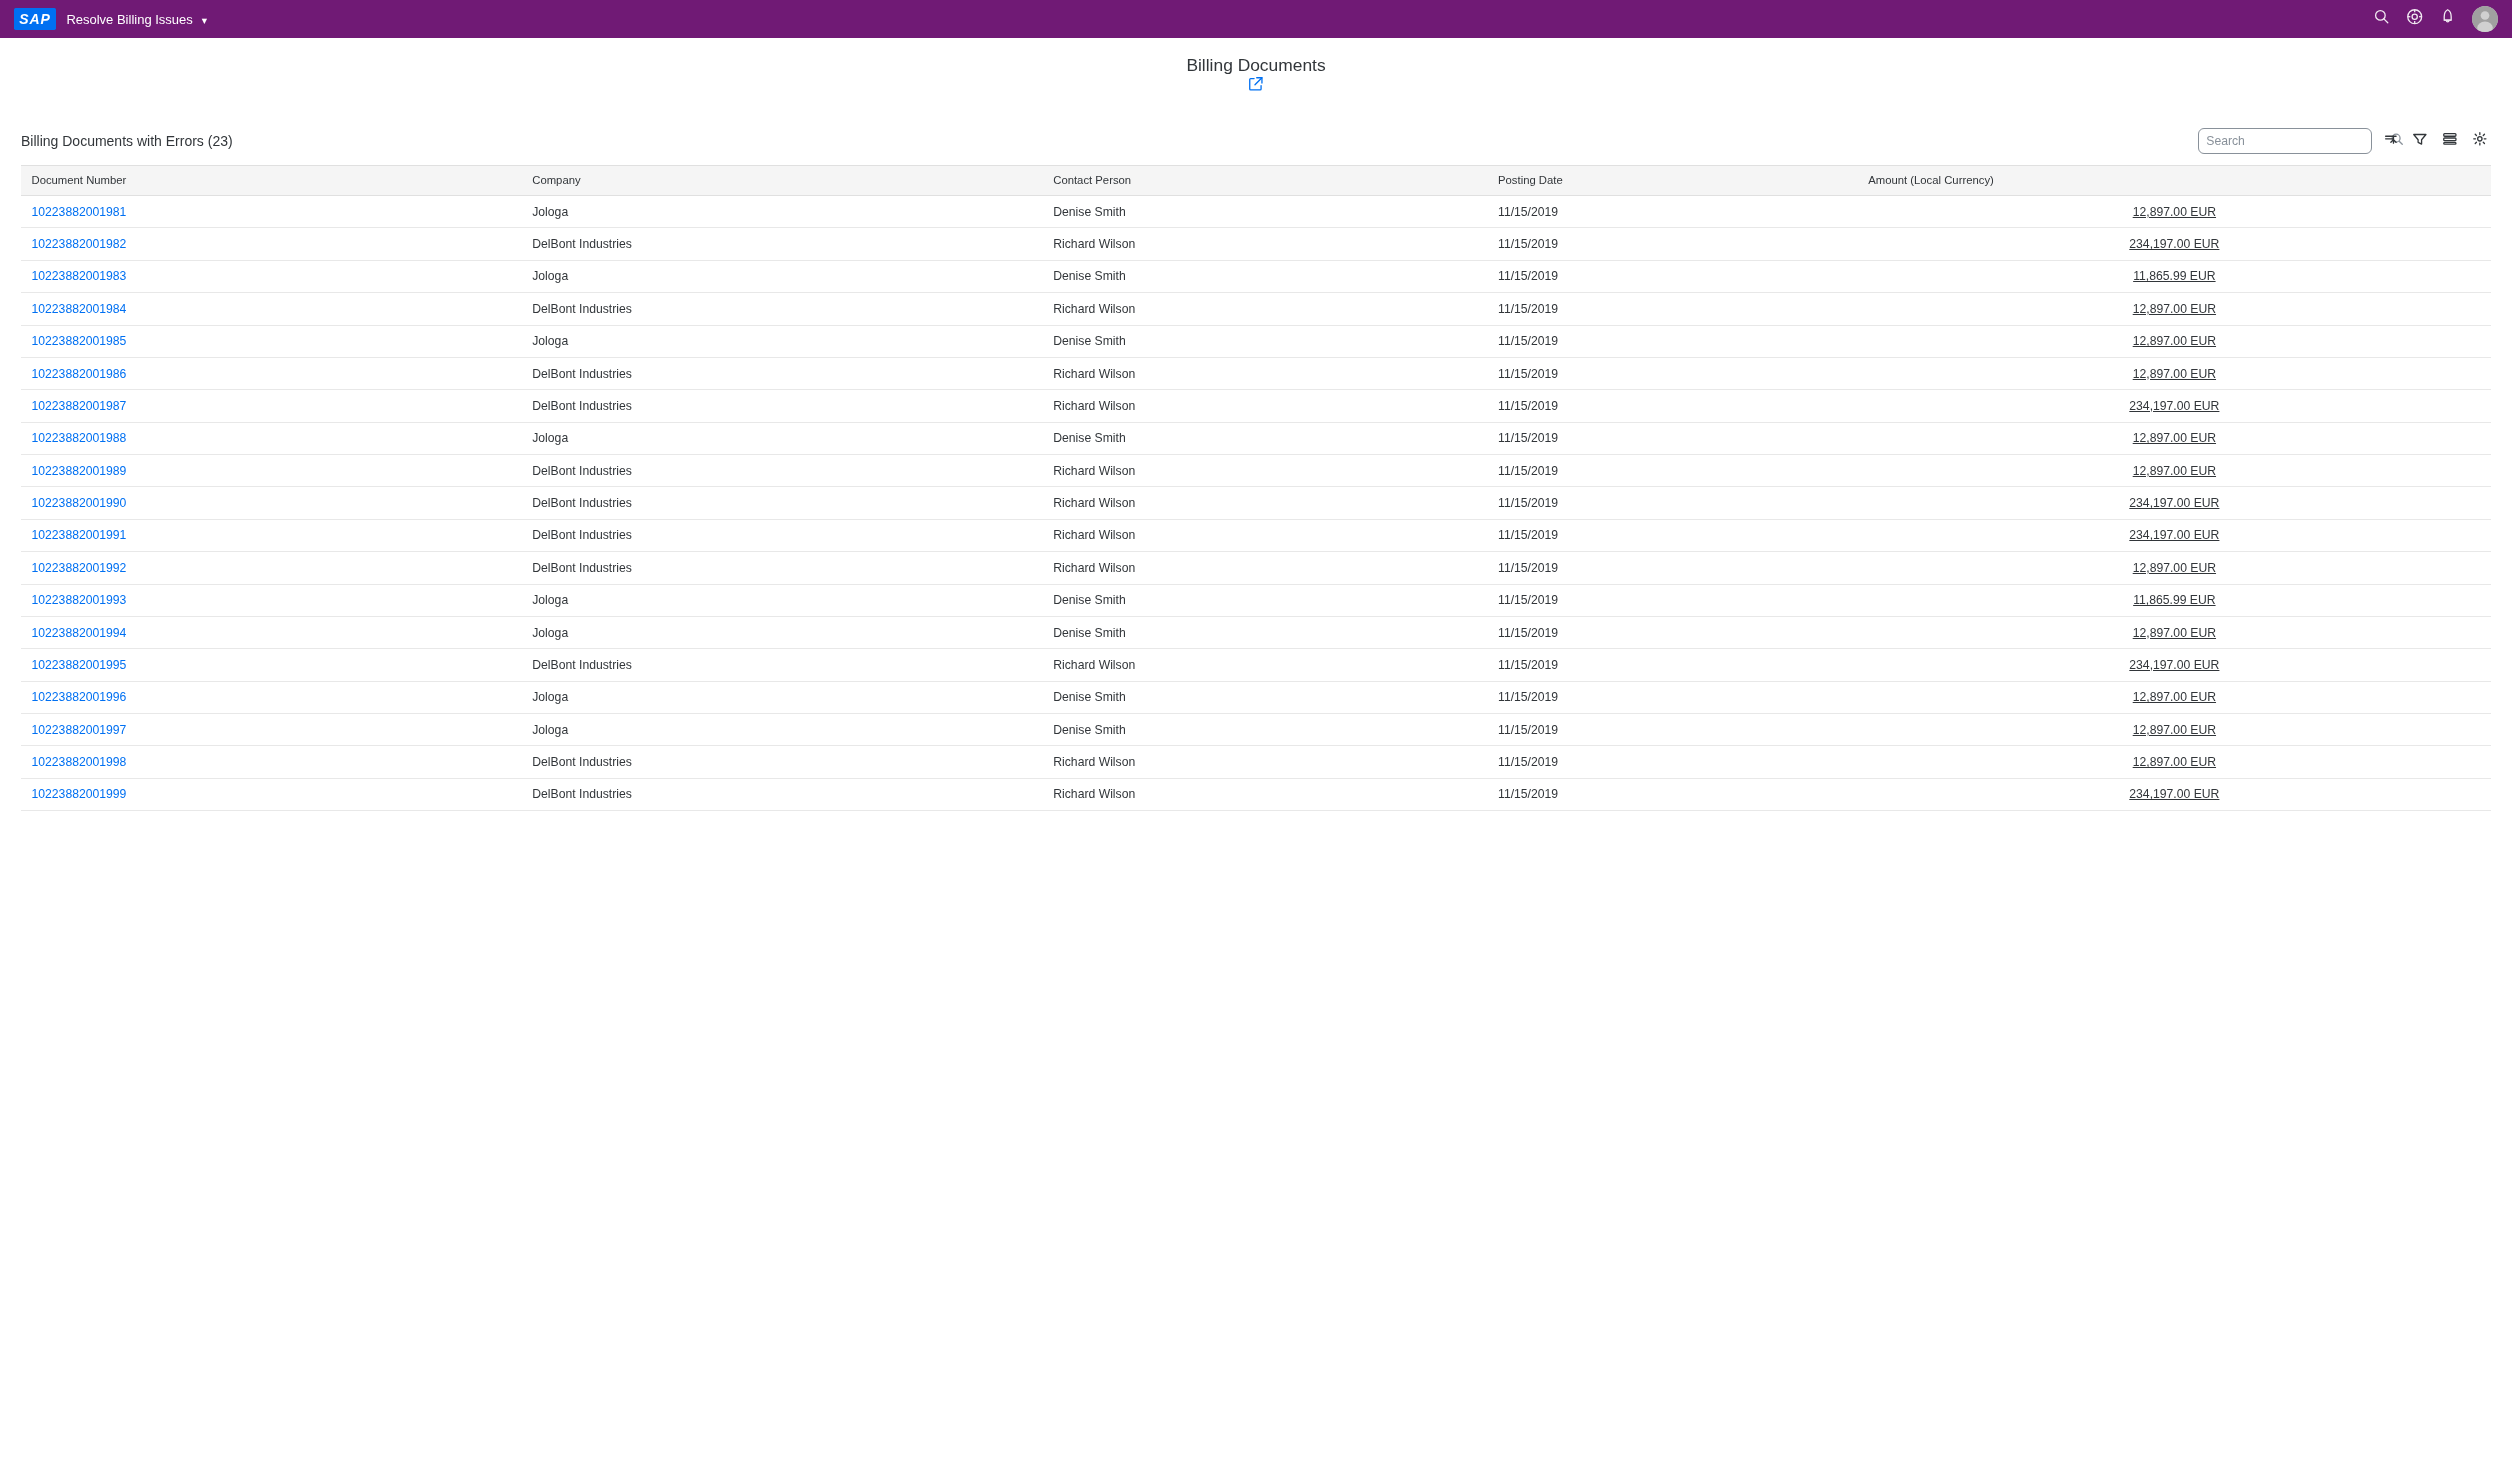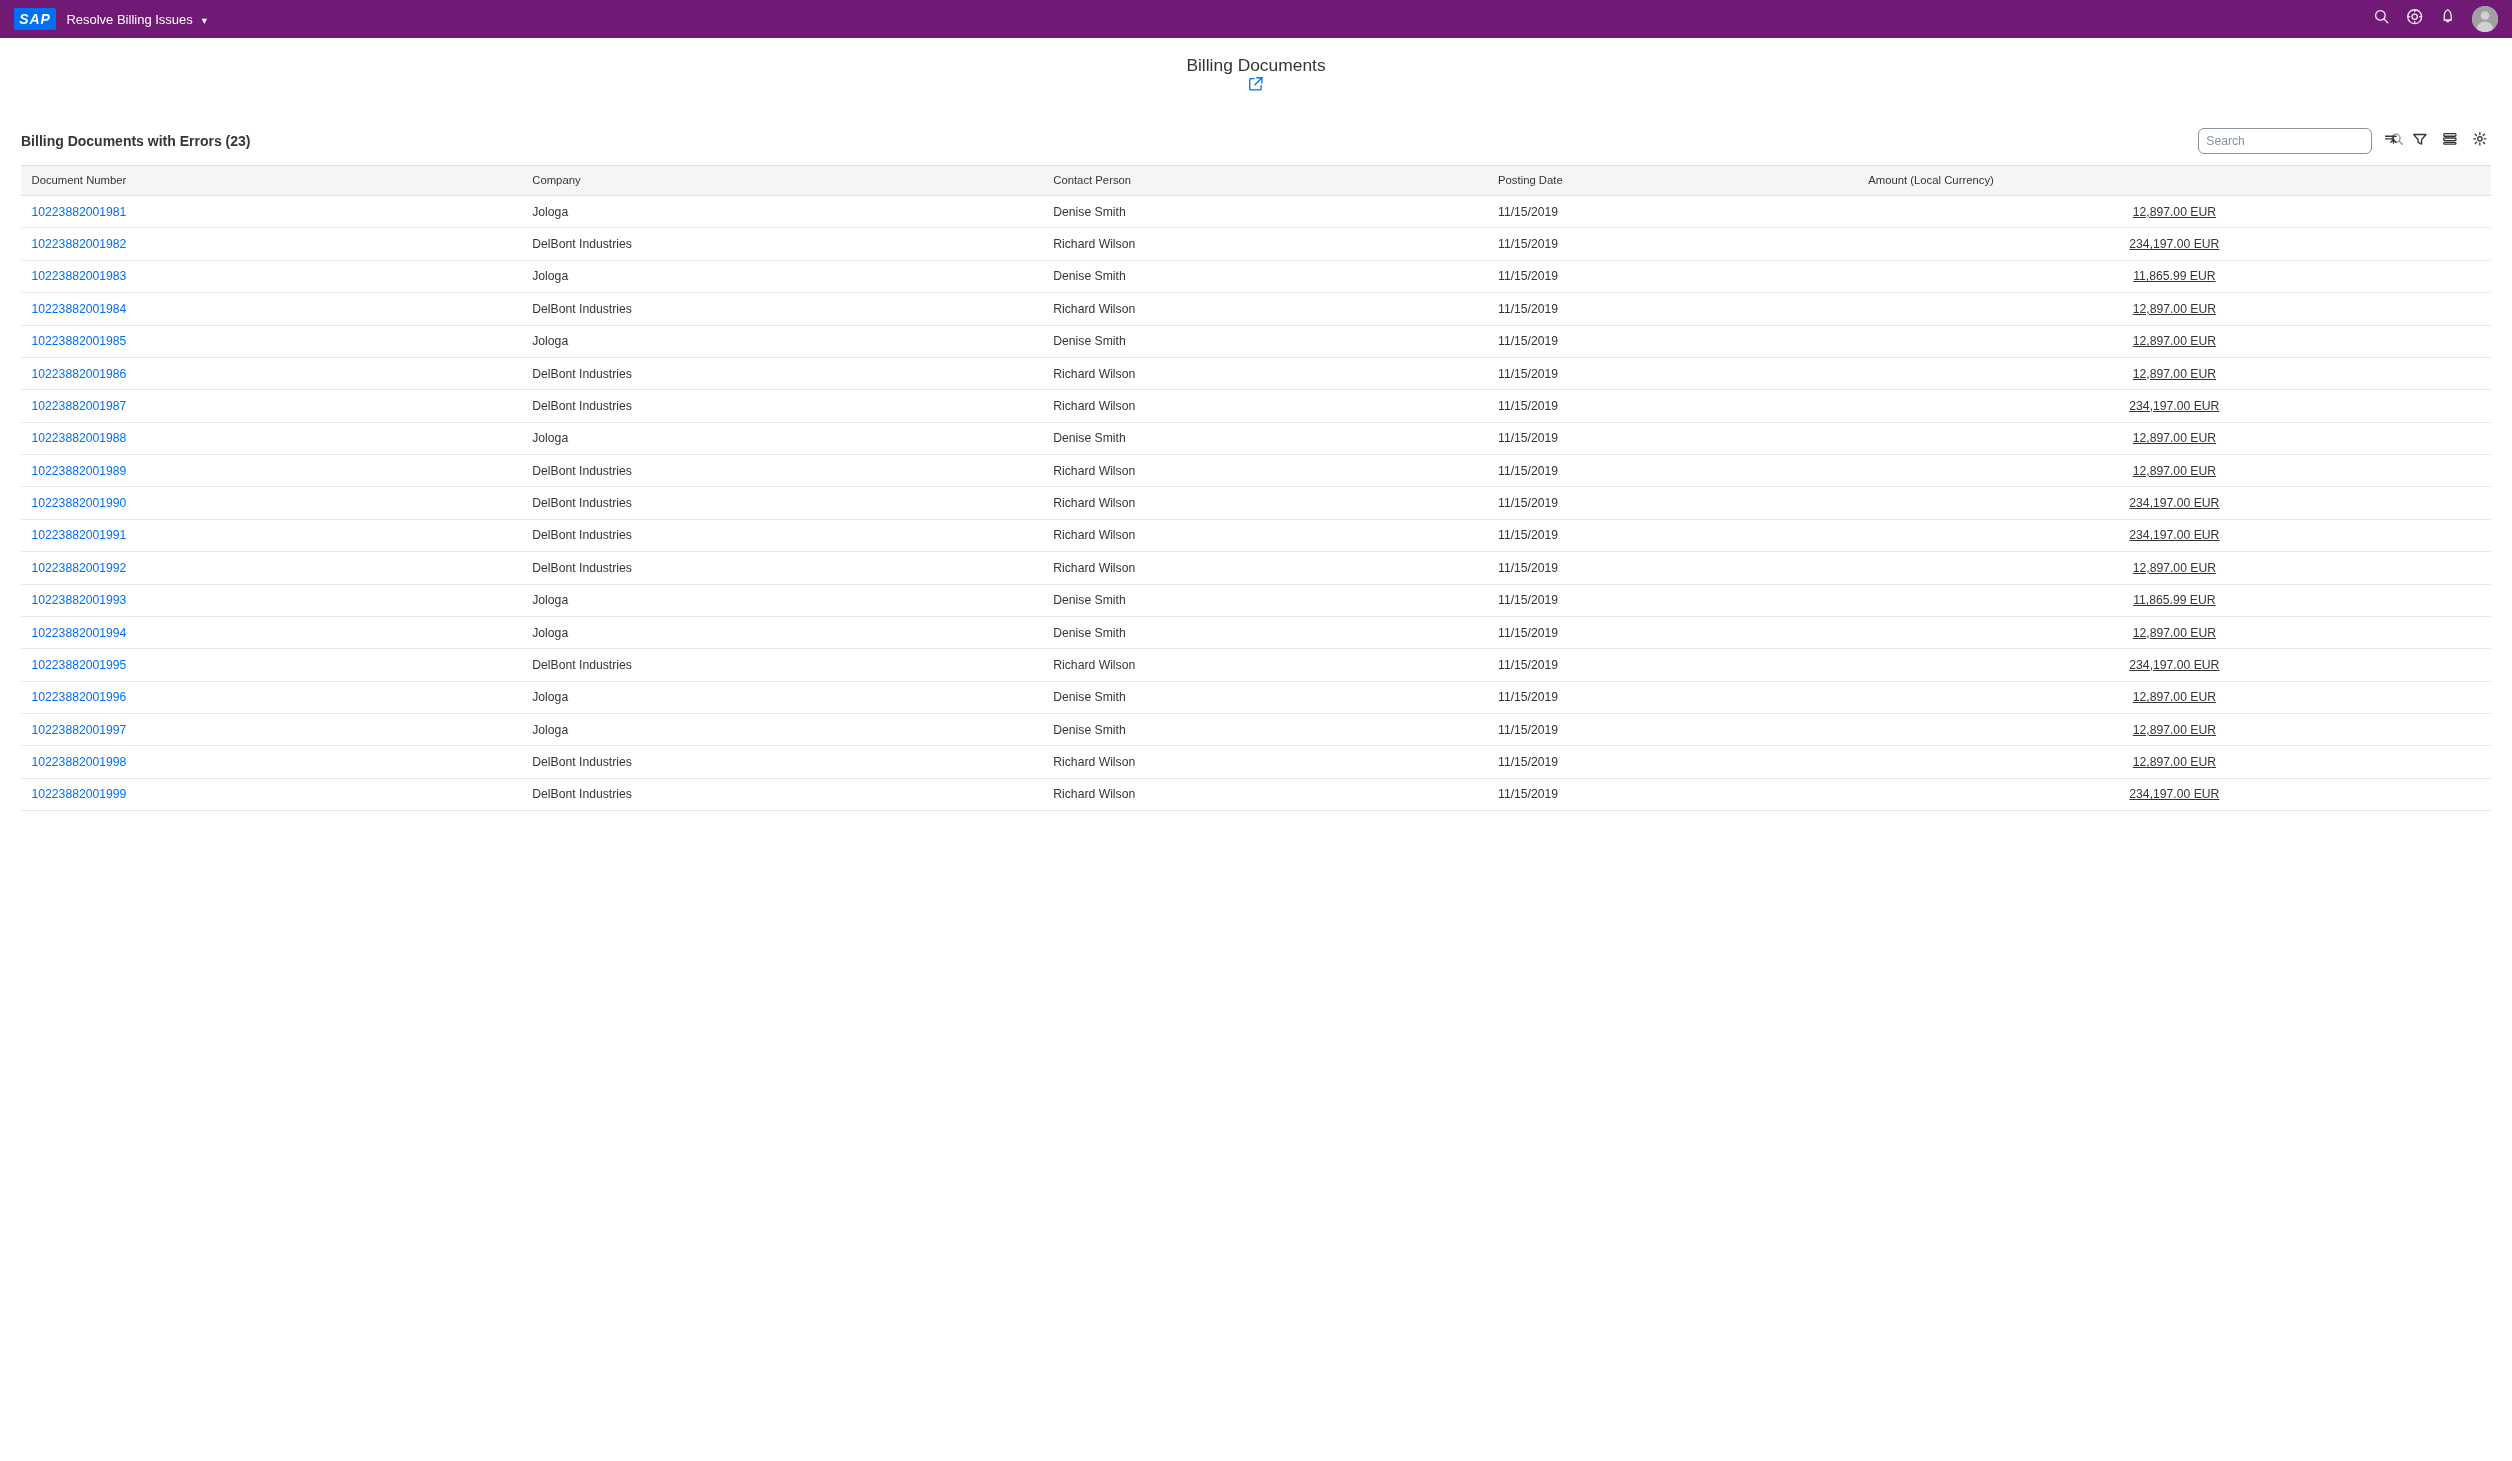--- a/index.html
+++ b/index.html
@@ -70,21 +70,21 @@
     }
 
     
     .table-section { padding-top: 17.4px; }
     .table-header {
       display: flex;
       justify-content: space-between;
       align-items: center;
       margin-bottom: 10.5px;
     }
-    .table-title { font-size: 14px; font-weight: 700; }
+    .table-title { font-size: 14px; font-weight: 400; }
     .table-toolbar { display: flex; align-items: center; gap: 7px; }
     .search-box {
       display: flex;
       align-items: center;
       border: 0.9px solid #89919a;
       border-radius: 6px;
       padding: 3.5px 7px;
       background: #fff;
       width: 174px;
       gap: 44px;

